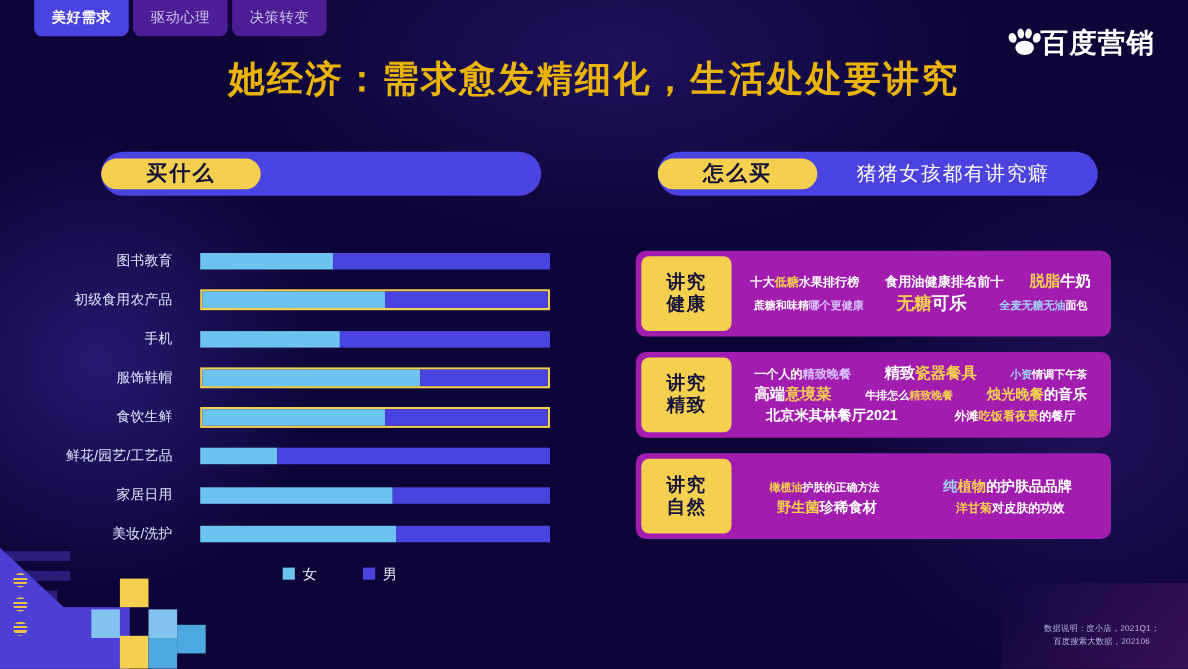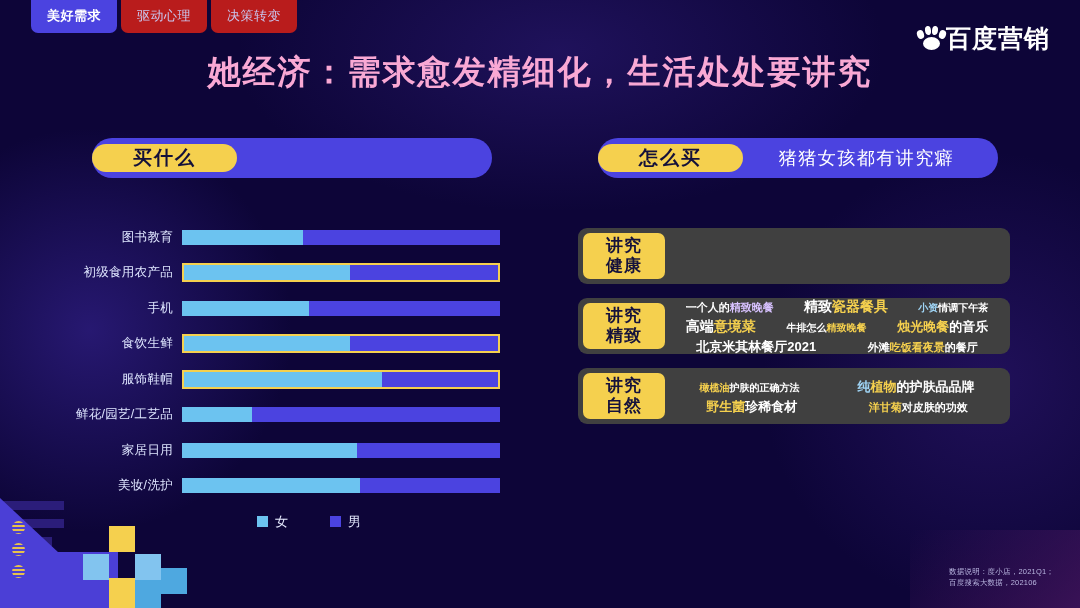--- a/index.html
+++ b/index.html
@@ -49,39 +49,39 @@
   .sq-b3 { left:135px; bottom:0;    background:#4ea8e0; height:28px; }
   .sq-b4 { left:161px; bottom:14px; background:#4ea8e0; }
   .dark-corner { position:absolute; right:0; bottom:0; width:170px; height:78px;
                  background:linear-gradient(135deg, rgba(60,20,90,0) 0%, rgba(72,22,96,.75) 100%); }
 
   
   #tabbar { position:absolute; left:31px; top:0; display:flex; gap:4px; z-index:5; }
   .tab {
     padding:7px 16px 8px; font-size:13px; letter-spacing:.5px;
     border-bottom-left-radius:7px; border-bottom-right-radius:7px;
-    background:#b91c1c; color:#c9c6ee; white-space:nowrap;
+    background:#4c1d95; color:#c9c6ee; white-space:nowrap;
   }
   .tab.active { background:#4b43e0; color:#ffffff; font-weight:bold; }
 
   
   #logo { position:absolute; right:30px; top:22px; display:flex; align-items:center; gap:0; z-index:5; }
   #logo .paw { width:30px; height:26px; position:relative; }
   #logo .paw i { position:absolute; background:#fff; border-radius:50%; display:block; }
   .p1 { width:7px;  height:9px;  left:1px;  top:4px;  transform:rotate(-18deg); }
   .p2 { width:6px;  height:9px;  left:9px;  top:0px;  transform:rotate(-7deg); }
   .p3 { width:6px;  height:9px;  left:16px; top:0px;  transform:rotate(7deg); }
   .p4 { width:7px;  height:9px;  left:23px; top:4px;  transform:rotate(18deg); }
   .p5 { width:17px; height:13px; left:7px;  top:11px; border-radius:50% 50% 45% 45%; }
   #logo .lt { font-size:25px; font-weight:bold; letter-spacing:1px; color:#fff; }
 
   
   #page-title {
     position:absolute; top:50px; left:0; width:1080px; text-align:center;
-    font-size:33px; font-weight:bold; letter-spacing:2px; color:#f9a8d4; z-index:5;
+    font-size:33px; font-weight:bold; letter-spacing:2px; color:#eab308; z-index:5;
   }
 
   
   .sec-head { position:absolute; height:40px; display:flex; align-items:center; z-index:5; }
   .sec-head .bar {
     position:absolute; left:0; top:0; height:40px; border-radius:20px;
     background:#4b43e0;
   }
   .sec-head .pill {
     position:relative; z-index:2; height:28px; min-width:145px; padding:0 22px;
@@ -95,39 +95,39 @@
   }
   #sec-left  { left:92px;  top:138px; width:400px; }
   #sec-left  .bar { width:400px; }
   #sec-right { left:598px; top:138px; width:400px; }
   #sec-right .bar { width:400px; }
 
   
   #chart { position:absolute; left:60px; top:222px; width:470px; height:290px; z-index:5; }
   .row { display:flex; align-items:center; height:30px; margin-bottom:5.5px; }
   .row-label {
-    width:122px; text-align:right; padding-right:9px;
+    width:122px; text-align:right; padding-right:25px;
     font-size:12.5px; color:#dfe6ff; white-space:nowrap; letter-spacing:.3px;
   }
   .row-bar { position:relative; width:318px; height:15px; display:flex; }
   .row.hl .row-bar { height:19px; border:2px solid #f5d04e; }
   .seg-f { background:#6cc3f0; height:100%; }
   .seg-m { background:#4b43e0; height:100%; flex:1; }
   #legend {
     display:flex; justify-content:center; gap:42px; margin-top:12px;
     padding-left:28px; font-size:13px; color:#e6ebff;
   }
   #legend .li { display:flex; align-items:center; gap:7px; }
   #legend .sw { width:11px; height:11px; display:block; }
 
   
   #cards { position:absolute; left:578px; top:228px; width:432px; z-index:5; }
   .card {
     display:flex; align-items:stretch; margin-bottom:14px;
-    background:#404040; border-radius:9px; height:56px; overflow:hidden;
+    background:#a21caf; border-radius:9px; height:78px; overflow:hidden;
   }
   .card-tag {
     width:82px; flex:none; margin:5px; border-radius:7px; background:#f5d04e;
     color:#15123c; font-size:17px; font-weight:bold; line-height:1.18;
     display:flex; flex-direction:column; align-items:center; justify-content:center;
     letter-spacing:1px;
   }
   .card-body {
     flex:1; padding:5px 10px 5px 4px;
     display:flex; flex-direction:column; justify-content:center; gap:1px;
@@ -140,21 +140,21 @@
   .kw.b  { font-weight:bold; }
   .z10 { font-size:10px; }
   .z11 { font-size:11px; }
   .z12 { font-size:12px; }
   .z13 { font-size:13px; }
   .z14 { font-size:14px; }
   .z16 { font-size:16px; }
 
   
   #footnote {
-    position:absolute; right:26px; bottom:20px; text-align:left;
+    position:absolute; right:26px; bottom:20px; text-align:center;
     font-size:7.5px; line-height:1.5; color:#b9b6e0; letter-spacing:.2px; z-index:5;
   }
 </style>
 </head>
 <body>
 
 <div id="bg-decor">
   <div class="glow-topmid"></div>
   <div class="glow-left"></div>
   <div class="glow-right"></div>
@@ -221,30 +221,30 @@
         </div>
       </div>
       <div class="row">
         <div class="row-label">手机</div>
         <div class="row-bar">
           <div class="seg-f" style="width: 40%; background: rgb(108, 195, 240);"></div>
           <div class="seg-m" style="background: rgb(75, 67, 224);"></div>
         </div>
       </div>
       <div class="row hl">
+        <div class="row-label">服饰鞋帽</div>
+        <div class="row-bar">
+          <div class="seg-f" style="width: 63%; background: rgb(108, 195, 240);"></div>
+          <div class="seg-m" style="background: rgb(75, 67, 224);"></div>
+        </div>
+      </div>
+      <div class="row hl">
         <div class="row-label">食饮生鲜</div>
         <div class="row-bar">
           <div class="seg-f" style="width: 53%; background: rgb(108, 195, 240);"></div>
-          <div class="seg-m" style="background: rgb(75, 67, 224);"></div>
-        </div>
-      </div>
-      <div class="row hl">
-        <div class="row-label">服饰鞋帽</div>
-        <div class="row-bar">
-          <div class="seg-f" style="width: 63%; background: rgb(108, 195, 240);"></div>
           <div class="seg-m" style="background: rgb(75, 67, 224);"></div>
         </div>
       </div>
       <div class="row">
         <div class="row-label">鲜花/园艺/工艺品</div>
         <div class="row-bar">
           <div class="seg-f" style="width: 22%; background: rgb(108, 195, 240);"></div>
           <div class="seg-m" style="background: rgb(75, 67, 224);"></div>
         </div>
       </div>
@@ -275,20 +275,30 @@
     </div>
 </div>
 
 <div id="cards">
     <div class="card">
       <div class="card-tag">
         <span>讲究</span>
         <span>健康</span>
       </div>
       <div class="card-body">
+        <div class="kw-line">
+          <span><span class="kw z11 b">十大</span><span class="kw y z11 b">低糖</span><span class="kw z11 b">水果排行榜</span></span>
+          <span><span class="kw z12 b">食用油健康排名前十</span></span>
+          <span><span class="kw y z14 b">脱脂</span><span class="kw z14 b">牛奶</span></span>
+        </div>
+        <div class="kw-line">
+          <span><span class="kw z10 b">蔗糖和味精</span><span class="kw pk z10 b">哪个更健康</span></span>
+          <span><span class="kw y z16 b">无糖</span><span class="kw z16 b">可乐</span></span>
+          <span><span class="kw lb z10 b">全麦无糖无油</span><span class="kw z10 b">面包</span></span>
+        </div>
       </div>
     </div>
     <div class="card">
       <div class="card-tag">
         <span>讲究</span>
         <span>精致</span>
       </div>
       <div class="card-body">
         <div class="kw-line">
           <span><span class="kw z11 b">一个人的</span><span class="kw pk z11 b">精致晚餐</span></span>

